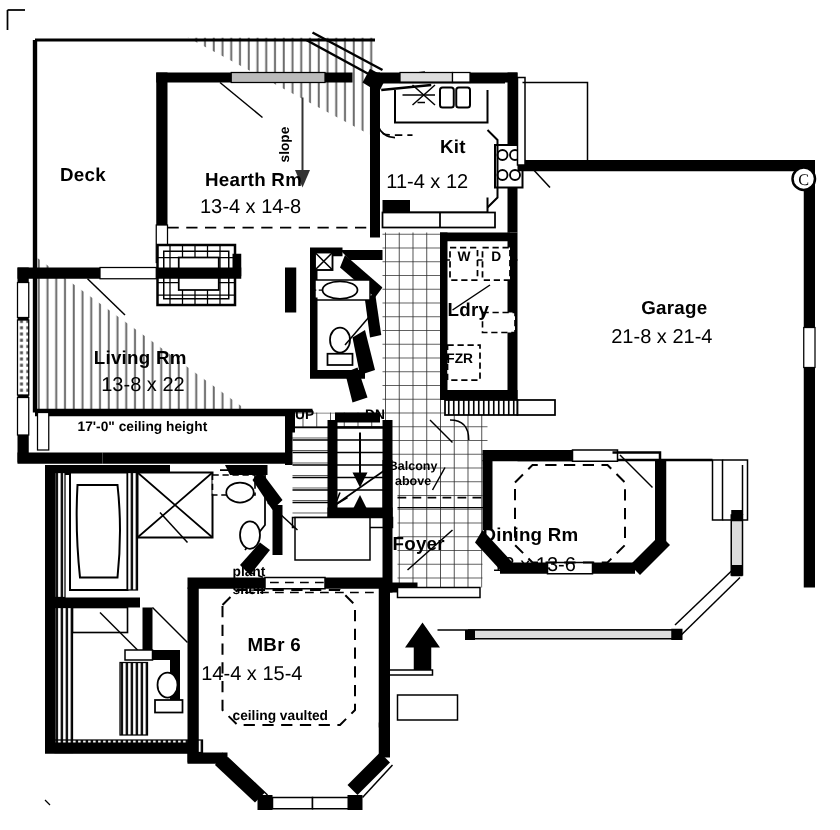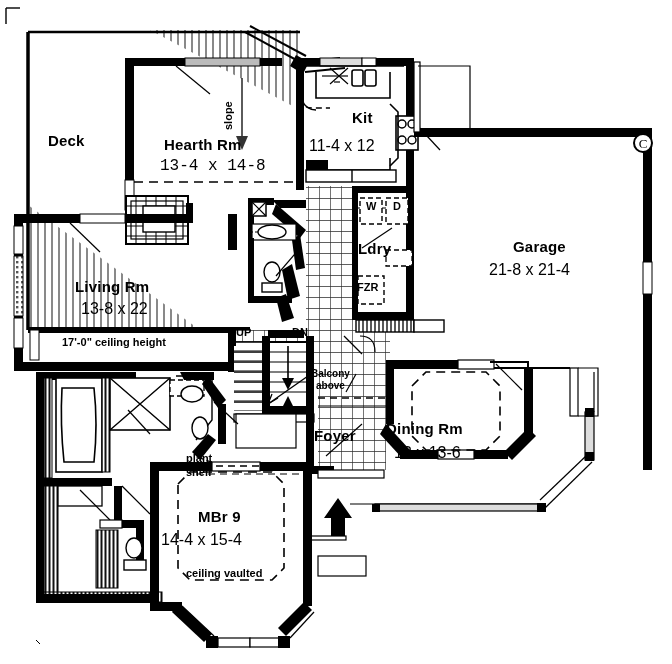--- a/index.html
+++ b/index.html
@@ -404,40 +404,40 @@
     <rect x="30" y="330" width="9" height="30" fill="#fff" stroke="#000" stroke-width="1"></rect>
     <path d="M36 640 L40 644" stroke="#000" stroke-width="1" fill="none"></path>
   </g>
 
   </g>
 </svg>
 
 <div class="lbl room-name" style="left:48px;  top:132px;">Deck</div>
 
 <div class="lbl room-name" style="left:164px; top:136px;">Hearth Rm</div>
-<div class="lbl room-dim" style="left:160px; top:157px;font-family:Liberation Mono, monospace;">13-4 x 14-8</div>
+<div class="lbl room-dim" style="left:160px; top:157px;">13-4 x 14-8</div>
 
 <div class="lbl room-name" style="left:352px; top:109px;">Kit</div>
 <div class="lbl room-dim" style="left:309px; top:137px;">11-4 x 12</div>
 
 <div class="lbl room-name" style="left:513px; top:238px;">Garage</div>
 <div class="lbl room-dim" style="left:489px; top:261px;">21-8 x 21-4</div>
 
 <div class="lbl room-name" style="left:75px;  top:278px;">Living Rm</div>
 <div class="lbl room-dim" style="left:81px;  top:300px;">13-8 x 22</div>
 <div class="lbl ceil" style="left:62px;  top:336px;">17'-0" ceiling height</div>
 
 <div class="lbl room-name" style="left:358px; top:240px;">Ldry</div>
 
 <div class="lbl room-name" style="left:386px; top:420px;">Dining Rm</div>
 <div class="lbl room-dim" style="left:394px; top:444px;">13 x 13-6</div>
 
 <div class="lbl room-name" style="left:314px; top:427px;">Foyer</div>
 
-<div class="lbl room-name" style="left:198px; top:508px;">MBr  9</div>
+<div class="lbl room-name" style="left:198px; top:508px;">MBr  6</div>
 <div class="lbl room-dim" style="left:161px; top:531px;">14-4 x 15-4</div>
 <div class="lbl small" style="left:186px; top:567px;">ceiling  vaulted</div>
 
 <div class="lbl slope" style="left:222px; top:130px;">slope</div>
 
 <div class="lbl small" style="left:366px; top:200px;">W</div>
 <div class="lbl small" style="left:393px; top:200px;">D</div>
 <div class="lbl small" style="left:357px; top:281px;">FZR</div>
 
 <div class="lbl small" style="left:236px; top:326px;">UP</div>

